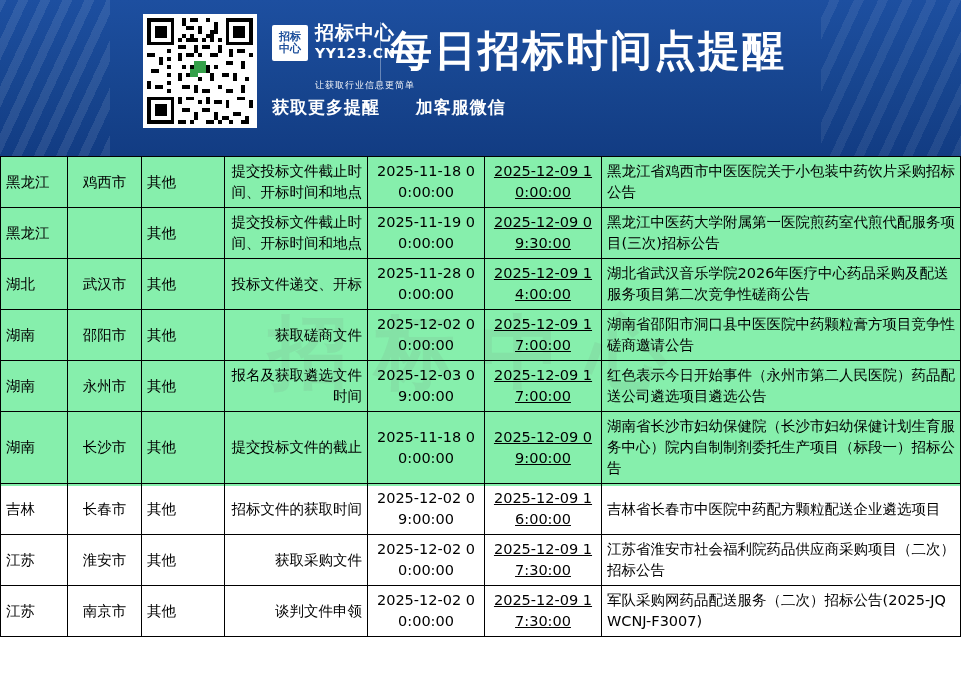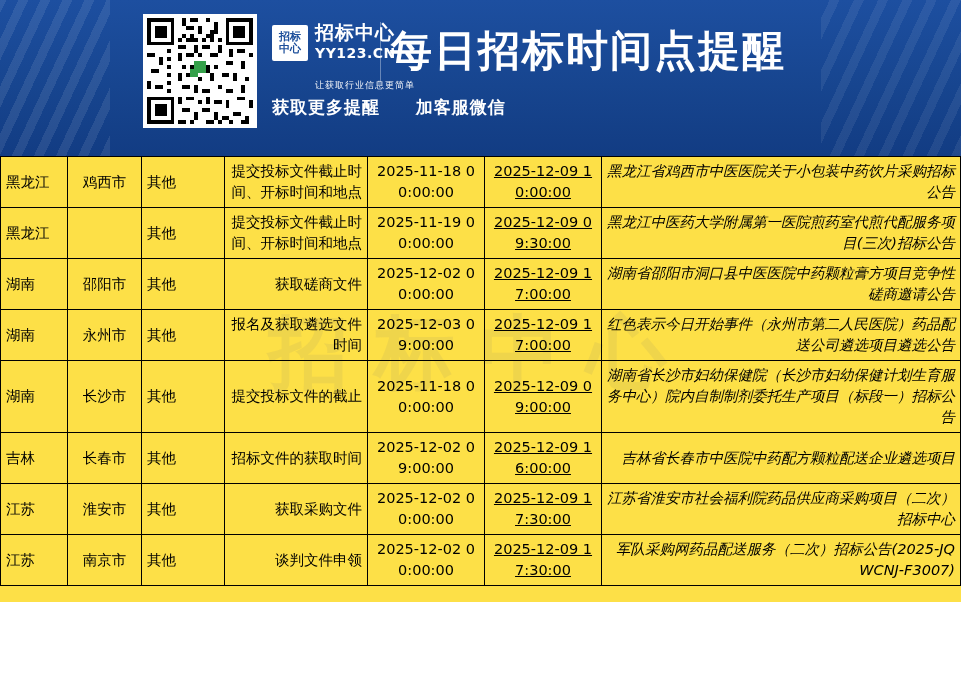--- a/index.html
+++ b/index.html
@@ -9,22 +9,22 @@
   }
   body {
     width: 961px;
     height: 686px;
     font-family: "DejaVu Sans", "Liberation Sans", sans-serif;
     overflow: hidden;
   }
   .page {
     position: relative;
     width: 961px;
-    height: 602px;
-    background: #fde047;
+    height: 486px;
+    background: #86efac;
   }
 
   
   .header {
     position: relative;
     height: 156px;
     background: #1d4f9b;
     background: linear-gradient(180deg, #1d4fa0 0%, #17458f 55%, #123c83 100%);
     overflow: hidden;
   }
@@ -201,21 +201,21 @@
     color: #000000;
     background: transparent;
     word-break: break-all;
   }
   td.c-prov { width: 56px; text-align: left; margin-top: 38px; }
   td.c-city { width: 63px; text-align: center; }
   td.c-type { width: 72px; text-align: left; }
   td.c-event { width: 132px; text-align: right; }
   td.c-start { width: 106px; text-align: center; font-size: 14px; }
   td.c-end { width: 106px; text-align: center; font-size: 14px; }
-  td.c-title { text-align: right; color: #1569c7; font-size: 14.5px; line-height: 22px; font-style: italic; }
+  td.c-title { text-align: left; color: #1569c7; font-size: 14.5px; line-height: 22px; }
   td.hl {
     background: #ffff00;
   }
   td.c-end.hl { color: #000000; text-decoration: underline; }
 </style>
 </head>
 <body>
 
 <div class="page">
 
@@ -374,20 +374,29 @@
       <tr>
         <td class="c-prov">黑龙江</td>
         <td class="c-city"></td>
         <td class="c-type">其他</td>
         <td class="c-event">提交投标文件截止时间、开标时间和地点</td>
         <td class="c-start">2025-11-19 00:00:00</td>
         <td class="c-end hl">2025-12-09 09:30:00</td>
         <td class="c-title">黑龙江中医药大学附属第一医院煎药室代煎代配服务项目(三次)招标公告</td>
       </tr>
 
+      <tr>
+        <td class="c-prov">湖北</td>
+        <td class="c-city">武汉市</td>
+        <td class="c-type">其他</td>
+        <td class="c-event">投标文件递交、开标</td>
+        <td class="c-start">2025-11-28 00:00:00</td>
+        <td class="c-end hl">2025-12-09 14:00:00</td>
+        <td class="c-title">湖北省武汉音乐学院2026年医疗中心药品采购及配送服务项目第二次竞争性磋商公告</td>
+      </tr>
 
       <tr>
         <td class="c-prov">湖南</td>
         <td class="c-city">邵阳市</td>
         <td class="c-type">其他</td>
         <td class="c-event">获取磋商文件</td>
         <td class="c-start">2025-12-02 00:00:00</td>
         <td class="c-end hl">2025-12-09 17:00:00</td>
         <td class="c-title">湖南省邵阳市洞口县中医医院中药颗粒膏方项目竞争性磋商邀请公告</td>
       </tr>
@@ -422,21 +431,21 @@
         <td class="c-title">吉林省长春市中医院中药配方颗粒配送企业遴选项目</td>
       </tr>
 
       <tr>
         <td class="c-prov">江苏</td>
         <td class="c-city">淮安市</td>
         <td class="c-type">其他</td>
         <td class="c-event">获取采购文件</td>
         <td class="c-start">2025-12-02 00:00:00</td>
         <td class="c-end hl">2025-12-09 17:30:00</td>
-        <td class="c-title">江苏省淮安市社会福利院药品供应商采购项目（二次）招标中心</td>
+        <td class="c-title">江苏省淮安市社会福利院药品供应商采购项目（二次）招标公告</td>
       </tr>
 
       <tr>
         <td class="c-prov">江苏</td>
         <td class="c-city">南京市</td>
         <td class="c-type">其他</td>
         <td class="c-event">谈判文件申领</td>
         <td class="c-start">2025-12-02 00:00:00</td>
         <td class="c-end hl">2025-12-09 17:30:00</td>
         <td class="c-title">军队采购网药品配送服务（二次）招标公告(2025-JQWCNJ-F3007)</td>

